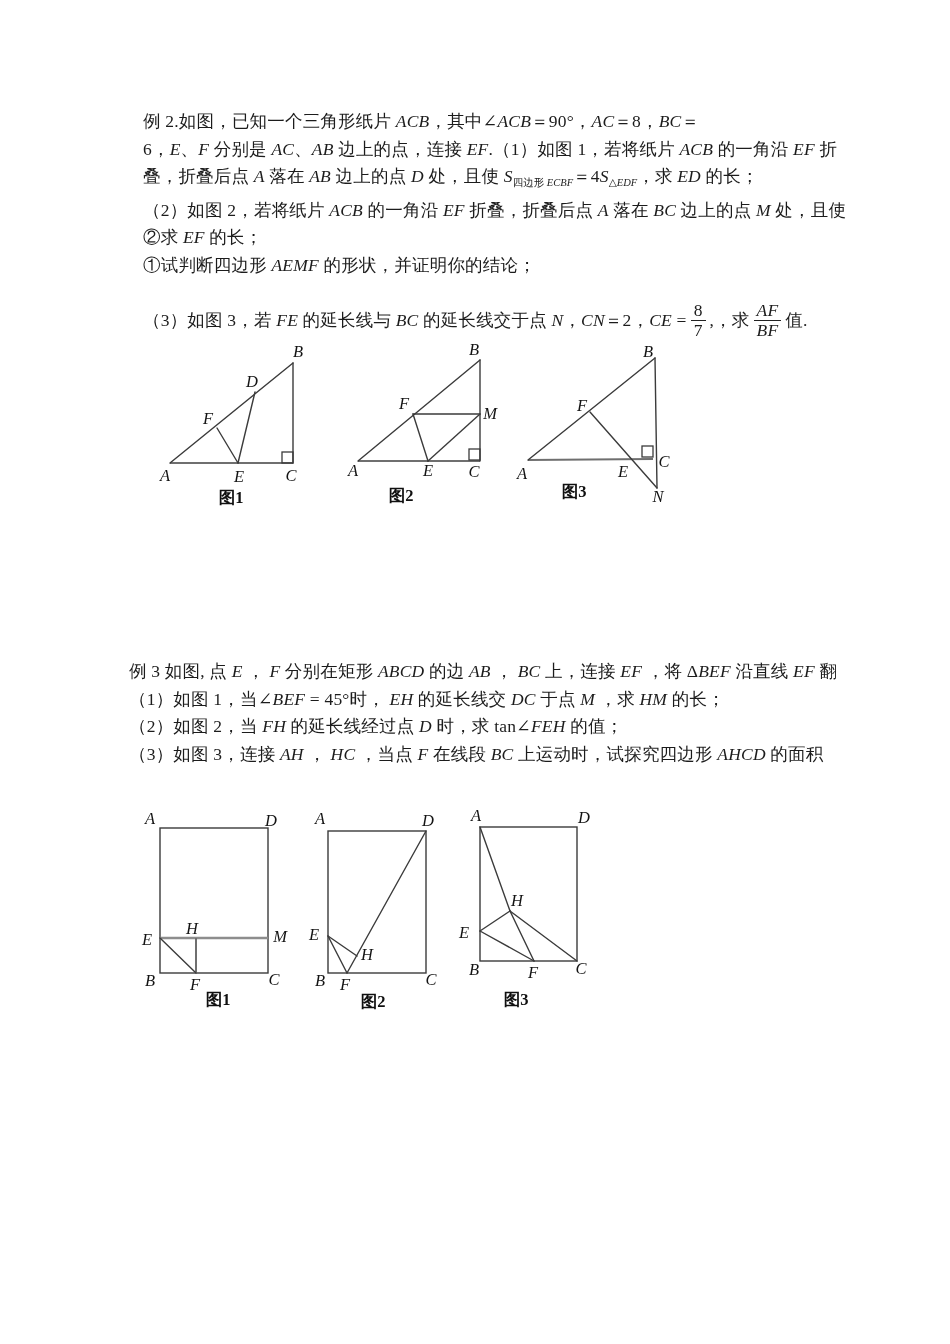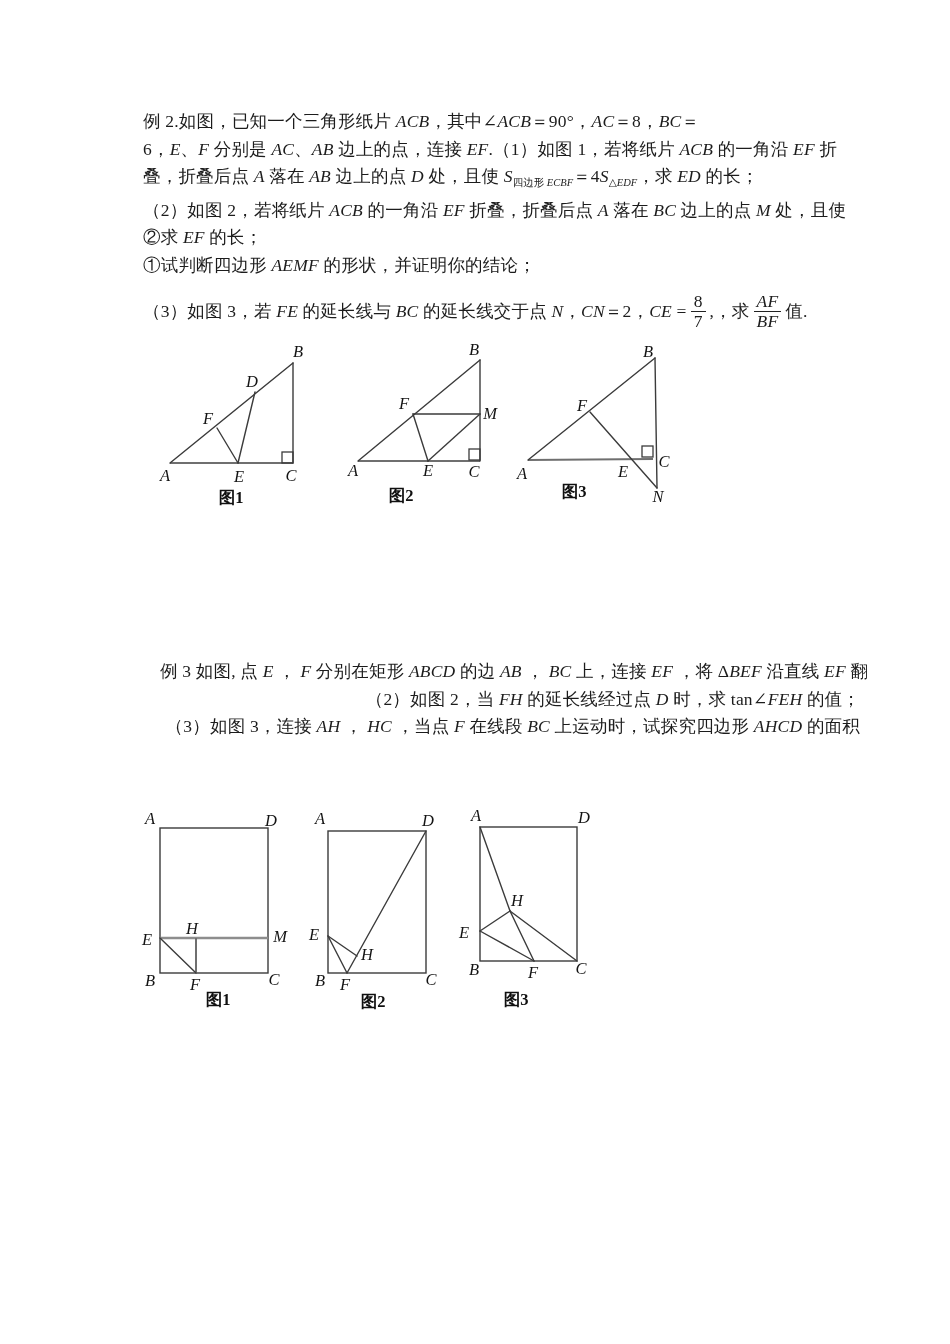--- a/index.html
+++ b/index.html
@@ -8,21 +8,21 @@
     font-family:"Liberation Serif","DejaVu Serif",serif;color:#1c1c1c;
     overflow:hidden;
   }
   .textblock{position:absolute;font-size:17.5px;line-height:27.6px;letter-spacing:0.2px;}
   .line{white-space:nowrap;}
   .line i{font-style:italic;}
   sub{font-size:10.5px;vertical-align:-4px;letter-spacing:0;margin-top:28px;}
   .frac{display:inline-block;text-align:center;vertical-align:middle;margin:0 4px;line-height:1.1;font-size:17.5px;}
   .frac .num{display:block;padding:0 3px;}
   .frac .den{display:block;border-top:1.4px solid #222;padding:0 3px;}
-  .line-tall{margin-top:10px;height:44px;display:flex;align-items:center;}
+  .line-tall{margin-top:19px;height:44px;display:flex;align-items:center;}
   svg{position:absolute;overflow:visible;}
   .edge{stroke:#3b3b3b;stroke-width:1.4;fill:none;stroke-linecap:round;}
   .edge-thick{stroke:#6f6f6f;stroke-width:2.2;fill:none;stroke-linecap:butt;}
   .edge-gray{stroke:#8d8d8d;stroke-width:2.4;fill:none;}
   .edge-gray2{stroke:#6f6f6f;stroke-width:2;fill:none;}
   .sq{stroke:#3b3b3b;stroke-width:1.3;fill:none;}
   .ptlabel{font-family:"Liberation Serif","DejaVu Serif",serif;font-style:italic;font-size:16.5px;fill:#141414;}
   .caption{font-family:"Liberation Serif","DejaVu Serif",serif;font-size:16.5px;fill:#101010;font-weight:600;}
 </style>
 </head>
@@ -94,22 +94,23 @@
     <text x="382" y="144" text-anchor="middle" class="ptlabel">A</text>
     <text x="483" y="142" text-anchor="middle" class="ptlabel">E</text>
     <text x="524" y="132" text-anchor="middle" class="ptlabel">C</text>
     <text x="508" y="22" text-anchor="middle" class="ptlabel">B</text>
     <text x="442" y="76" text-anchor="middle" class="ptlabel">F</text>
     <text x="518" y="167" text-anchor="middle" class="ptlabel">N</text>
     <text x="434" y="162" text-anchor="middle" class="caption">图3</text>
   </g>
 </svg>
 
-<div class="textblock" style="left:160px;top:658px;width:700px;text-align:right;">
+<div class="textblock" style="left:129px;top:658px;width:700px;">
   <div class="line">例 3 如图, 点 <i>E</i> ， <i>F</i> 分别在矩形 <i>ABCD</i> 的边 <i>AB</i> ， <i>BC</i> 上，连接 <i>EF</i> ，将 Δ<i>BEF</i> 沿直线 <i>EF</i> 翻</div>
+  <div class="line">（1）如图 1，当∠<i>BEF</i> = 45°时， <i>EH</i> 的延长线交 <i>DC</i> 于点 <i>M</i> ，求 <i>HM</i> 的长；</div>
   <div class="line">（2）如图 2，当 <i>FH</i> 的延长线经过点 <i>D</i> 时，求 tan∠<i>FEH</i> 的值；</div>
   <div class="line">（3）如图 3，连接 <i>AH</i> ， <i>HC</i> ，当点 <i>F</i> 在线段 <i>BC</i> 上运动时，试探究四边形 <i>AHCD</i> 的面积</div>
 </div>
 
 <svg style="left:140px;top:806px;" width="480" height="210" viewBox="0 0 480 210">
 
   <g>
     <rect x="20" y="22" width="108" height="145" class="edge"></rect>
     <line x1="20" y1="132" x2="128" y2="132" class="edge-gray"></line>
     <line x1="56" y1="132" x2="56" y2="167" class="edge-gray2"></line>

